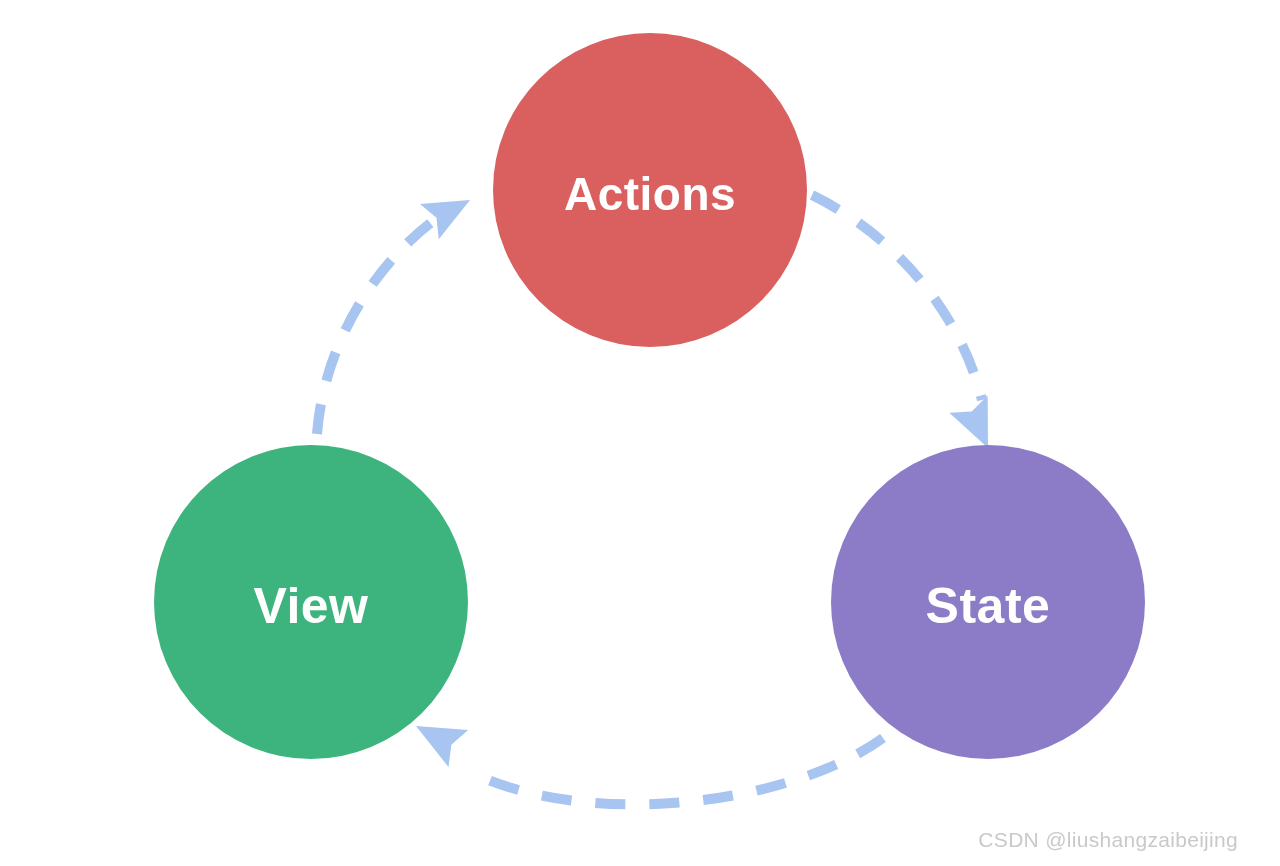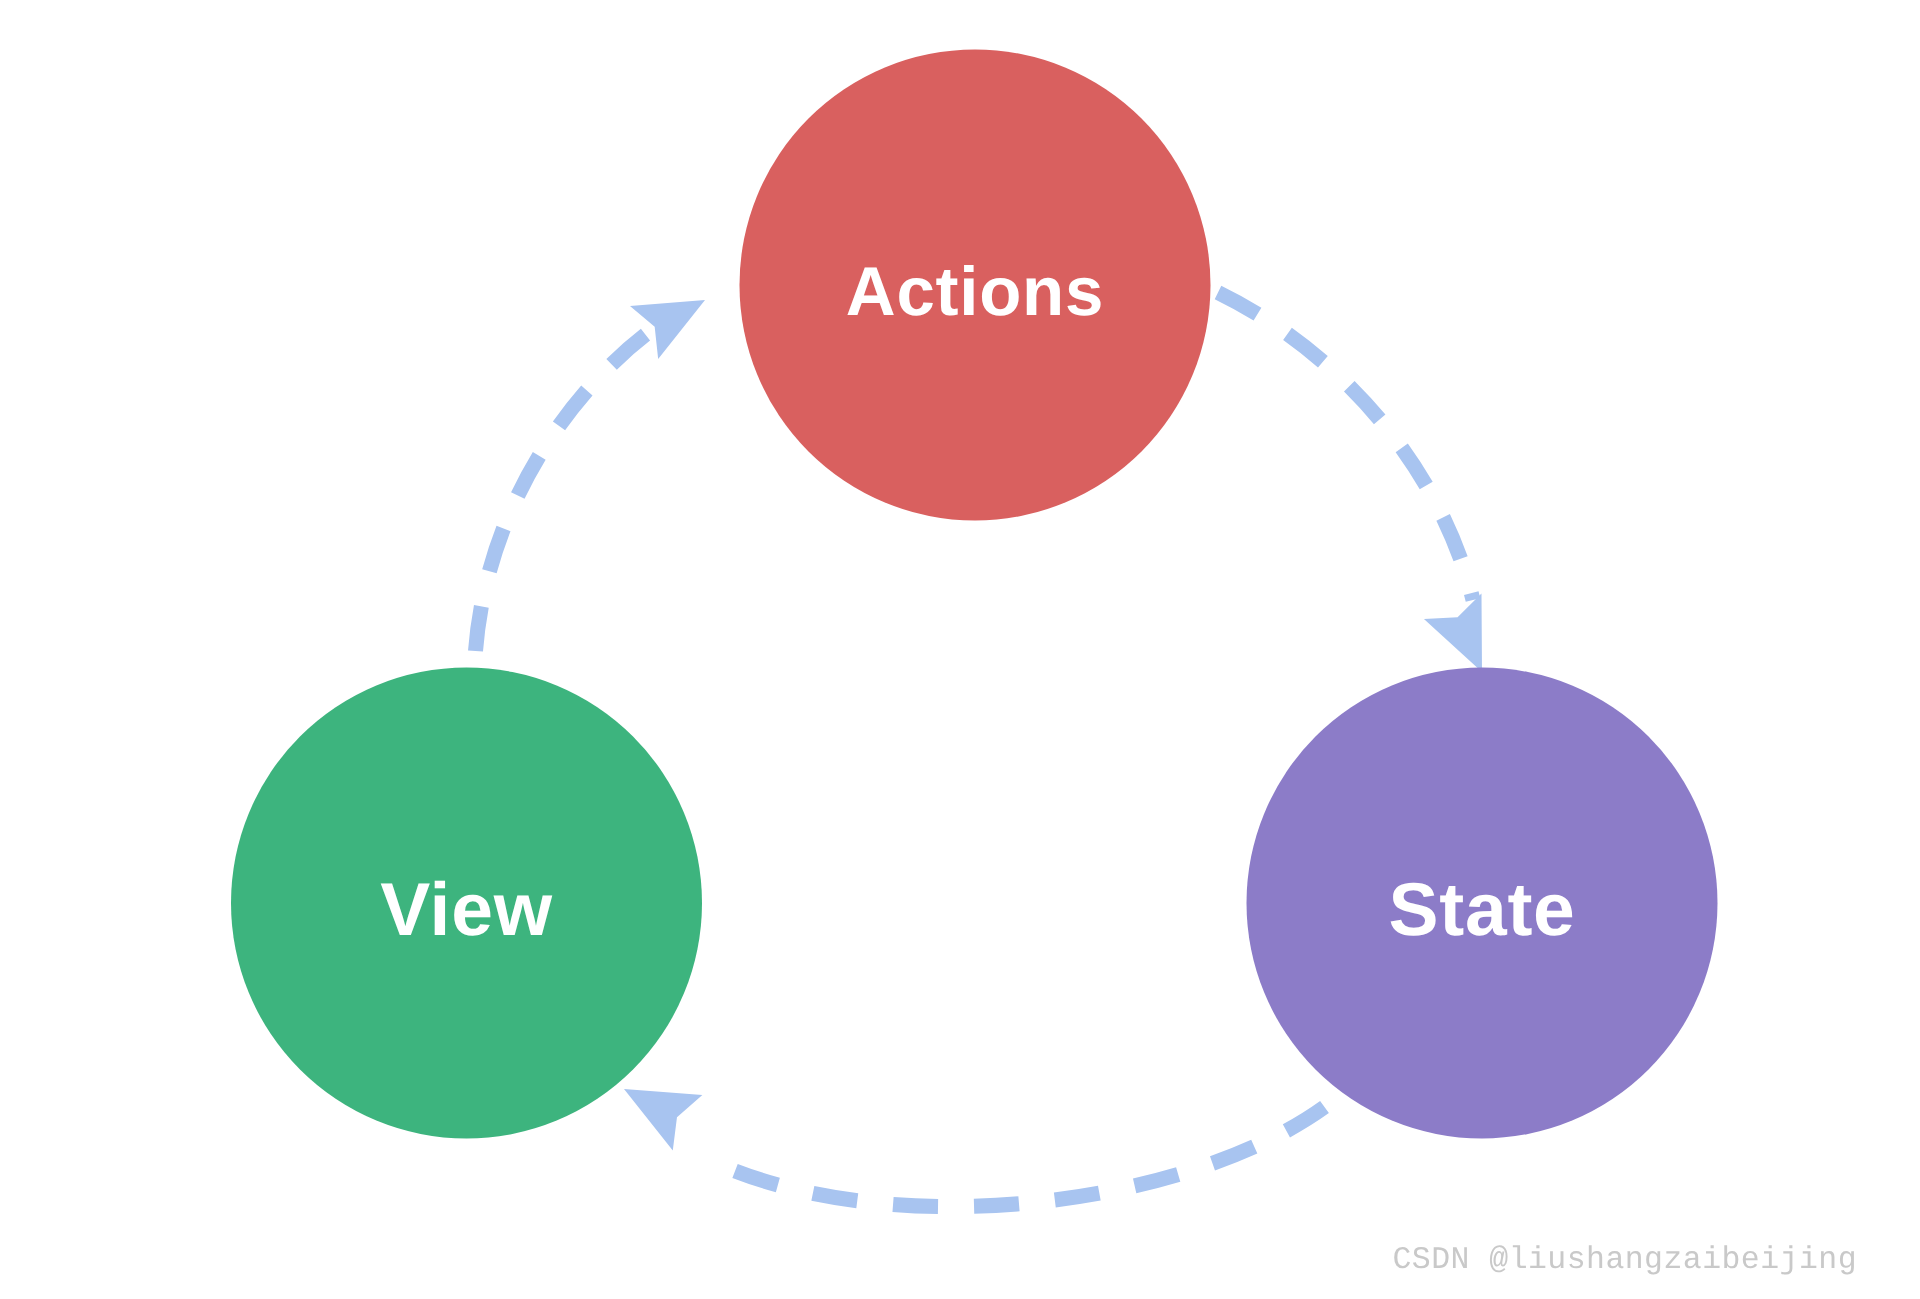--- a/index.html
+++ b/index.html
@@ -32,21 +32,21 @@
     font-weight: bold;
     fill: #ffffff;
     text-anchor: middle;
     dominant-baseline: central;
     letter-spacing: 0.5px;
   }
   .watermark {
     position: absolute;
     right: 18px;
     bottom: 14px;
-    font-family: Liberation Mono, monospace;
+    font-family: Liberation Sans, sans-serif;
     font-size: 21px;
     color: #c9c9c9;
     letter-spacing: 0.3px;
     white-space: nowrap;
   }
 </style>
 </head>
 <body>
 
 <div id="diagram-root" style="background: rgb(255, 255, 255);">

